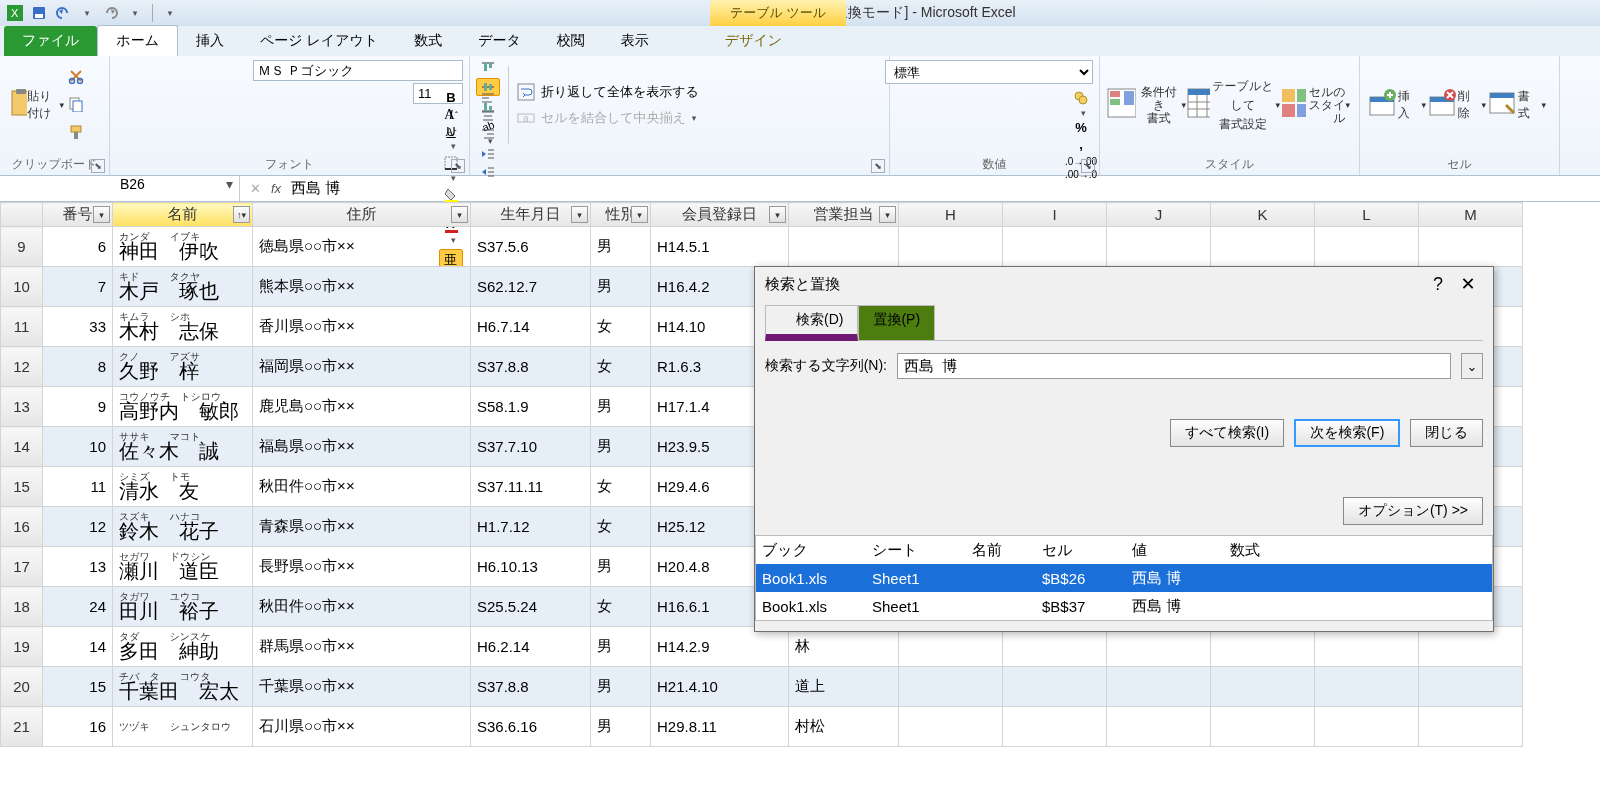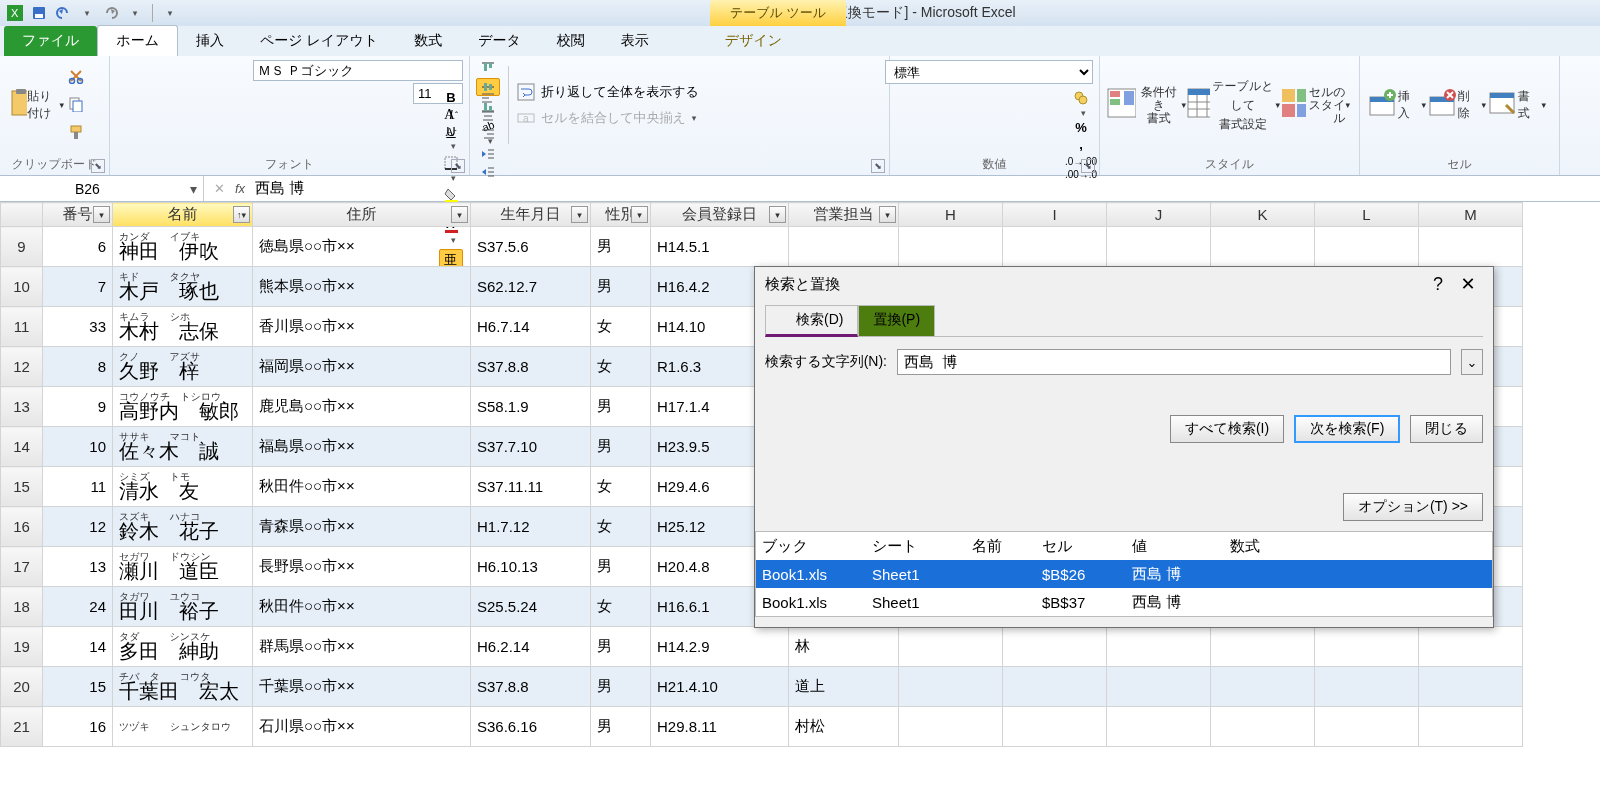--- a/index.html
+++ b/index.html
@@ -27,21 +27,21 @@
 .ribbon-row { display: flex; align-items: flex-end; gap: 2px; height: 30px; flex-direction: column; }
 .big-btn { display: flex; flex-direction: row; align-items: center; justify-content: center; width: 58px; height: 90px; font-size: 12px; color: #333; cursor: pointer; border-radius: 3px; }
 .big-btn .icon { width: 32px; height: 32px; margin-bottom: 4px; }
 .small-btn { width: 24px; height: 24px; display: flex; align-items: center; justify-content: center; border-radius: 2px; cursor: pointer; }
 .small-btn.selected { background: #ffcc44; border: 1px solid #e09000; }
 .font-select { height: 24px; border: 1px solid #abc; font-size: 13px; padding: 2px 4px; background: #fff; }
 .dd { width: 12px; font-size: 9px; color: #555; }
 
 
 .formula-bar { height: 26px; border-bottom: 1px solid #b0c0d0; display: flex; align-items: center; background: #fff; }
-.name-box { width: 204px; border-right: 1px solid #ccc; padding-left: 75px; font-size: 14px; display: flex; align-items: center; height: 100%; }
+.name-box { width: 240px; border-right: 1px solid #ccc; padding-left: 120px; font-size: 14px; display: flex; align-items: flex-start; height: 100%; }
 .name-box-dd { margin-left: auto; margin-right: 6px; color: #555; }
 .fx-area { display: flex; align-items: center; padding-left: 10px; gap: 10px; }
 .fx-label { font-style: italic; color: #555; text-align: right; }
 
 
 .grid-area { position: relative; }
 table.grid { border-collapse: collapse; table-layout: fixed; }
 .grid th, .grid td { border: 1px solid #d4d4d4; font-size: 15px; font-weight: normal; overflow: hidden; white-space: nowrap; }
 .grid .corner { width: 42px; height: 24px; background: linear-gradient(#f7f7f7,#e6e6e6); }
 .grid .rowhdr { width: 42px; height: 40px; background: linear-gradient(#f7f7f7,#e6e6e6); text-align: center; color: #333; }
@@ -55,21 +55,21 @@
 .main-name { font-size: 20px; line-height: 18px; }
 
 
 .dialog { position: absolute; left: 754px; top: 266px; width: 740px; background: #f0f0f0; border: 1px solid #707070; box-shadow: 2px 2px 8px rgba(0,0,0,0.3); }
 .dialog-title { height: 34px; display: flex; align-items: center; padding: 0 10px; font-size: 15px; }
 .dialog-title .sp { flex: 1; }
 .dialog-title .ctl { width: 30px; text-align: center; font-size: 18px; cursor: pointer; }
 .dialog-body { padding: 4px 10px 10px 10px; }
 .dlg-tabs { display: flex; border-bottom: 1px solid #bbb; }
 .dlg-tab { padding: 5px 14px; border: 1px solid #bbb; background: #4d7c0f; margin-bottom: -1px; font-size: 14px; cursor: pointer; }
-.dlg-tab.active { background: #f0f0f0; border-bottom: 3px solid #701a75; padding-left: 30px; }
+.dlg-tab.active { background: #f0f0f0; border-bottom: 7px solid #701a75; padding-left: 30px; }
 .dlg-row { display: flex; align-items: center; margin-top: 12px; gap: 10px; }
 .dlg-input { flex: 1; height: 26px; border: 1px solid #999; padding: 2px 6px; font-size: 15px; background: #fff; }
 .dlg-input-dd { width: 22px; height: 26px; border: 1px solid #999; background: #eee; display: flex; align-items: center; justify-content: center; }
 .dlg-buttons { display: flex; justify-content: flex-end; gap: 10px; margin-top: 40px; }
 .dlg-btn { height: 28px; padding: 0 14px; border: 1px solid #888; background: linear-gradient(#fdfdfd,#e4e4e4); font-size: 14px; cursor: pointer; }
 .dlg-btn.default { border: 2px solid #3399ff; }
 .dlg-results { border: 1px solid #bbb; background: #fff; margin: 10px -10px 0 -10px; }
 .dlg-results-hdr, .dlg-results-row { display: flex; font-size: 15px; height: 28px; align-items: center; }
 .dlg-results-hdr > div, .dlg-results-row > div { padding-left: 6px; }
 .dlg-results-row.sel { background: #1a6fd8; color: #fff; }

